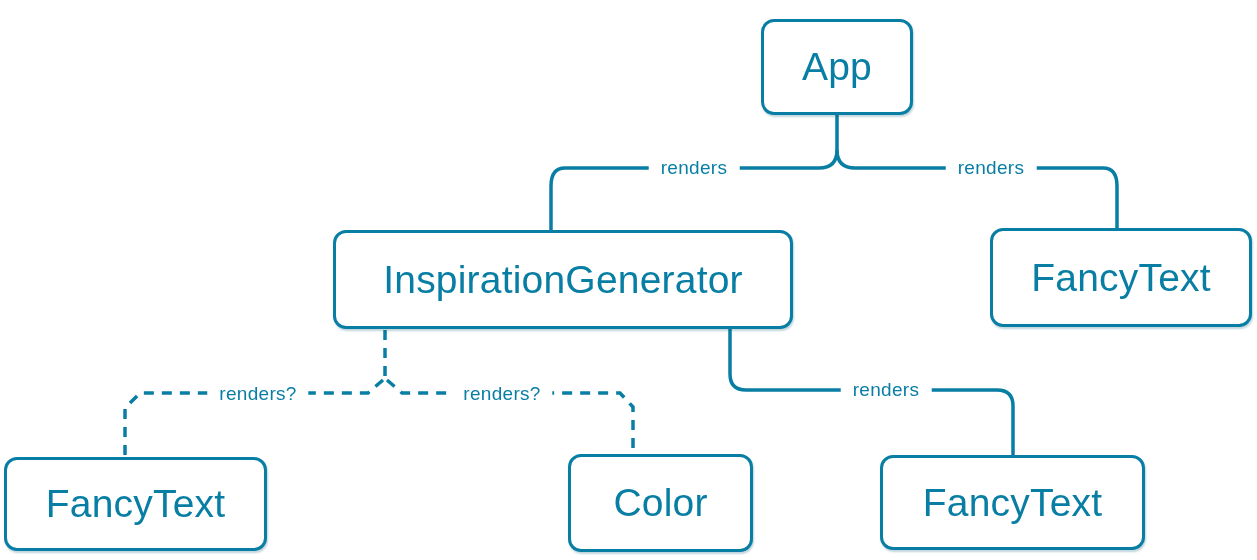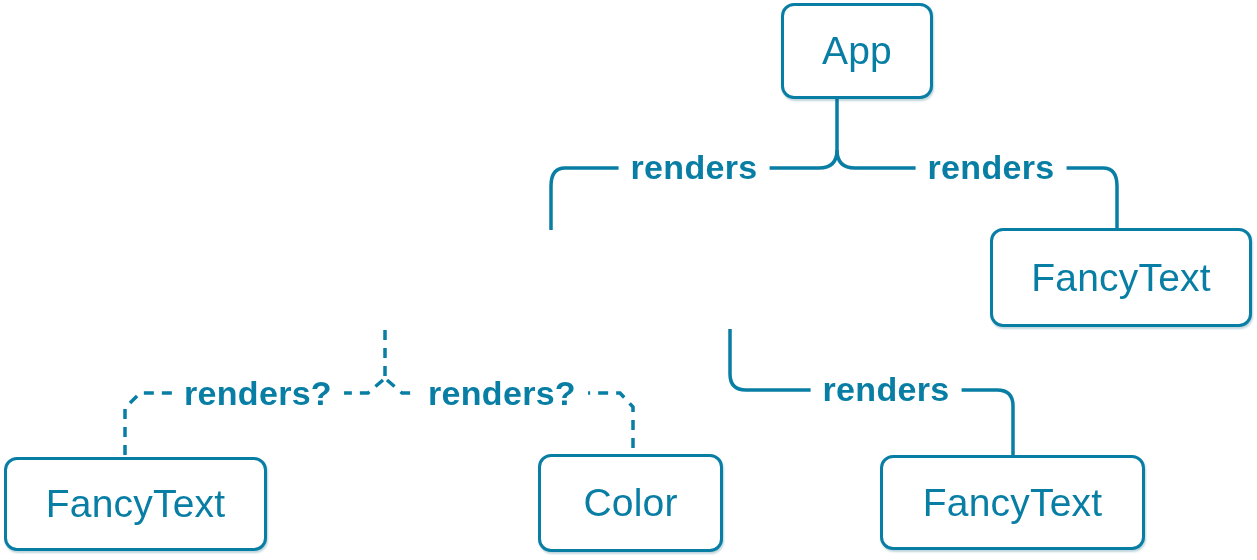--- a/index.html
+++ b/index.html
@@ -39,33 +39,33 @@
     box-shadow: 1px 2px 2px rgba(8, 90, 120, 0.25);
     display: flex;
     align-items: center;
     justify-content: center;
     color: #087EA4;
     font-size: 39px;
     font-weight: 500;
     letter-spacing: 0.2px;
     white-space: nowrap;
   }
-  .node-app          { left: 761px; top: 3px;   width: 152px; height: 96px; margin-left: 20px; }
+  .node-app          { left: 761px; top: 19px;   width: 152px; height: 96px; }
   .node-inspiration  { left: 333px; top: 230px; width: 460px; height: 99px; }
   .node-fancy-top    { left: 990px; top: 228px; width: 262px; height: 99px; }
   .node-fancy-bottom { left: 4px;   top: 457px; width: 263px; height: 94px; }
-  .node-color        { left: 538px; top: 454px; width: 185px; height: 98px; }
+  .node-color        { left: 568px; top: 454px; width: 185px; height: 98px; }
   .node-copyright    { left: 880px; top: 455px; width: 265px; height: 95px; }
   .edge-label {
     position: absolute;
     transform: translate(-50%, -50%);
     background: #ffffff;
     color: #087EA4;
-    font-size: 34px;
-    font-weight: 700;
+    font-size: 19px;
+    font-weight: 400;
     letter-spacing: 0.3px;
     padding: 0 12px;
     white-space: nowrap;
     line-height: 1.1;
   }
   .label-renders-left   { left: 694px; top: 168px; }
   .label-renders-right  { left: 991px; top: 168px; }
   .label-rendersq-left  { left: 258px; top: 394px; }
   .label-rendersq-right { left: 502px; top: 394px; }
   .label-renders-copy   { left: 886px; top: 390px; }
@@ -87,20 +87,23 @@
   <div class="edge-label label-renders-left">renders</div>
   <div class="edge-label label-renders-right">renders</div>
   <div class="edge-label label-rendersq-left">renders?</div>
   <div class="edge-label label-rendersq-right">renders?</div>
   <div class="edge-label label-renders-copy">renders</div>
 
   <div class="node node-app">
     <span>App</span>
   </div>
 
+  <div class="node node-inspiration">
+    <span>InspirationGenerator</span>
+  </div>
 
   <div class="node node-fancy-top">
     <span>FancyText</span>
   </div>
 
   <div class="node node-fancy-bottom">
     <span>FancyText</span>
   </div>
 
   <div class="node node-color">

